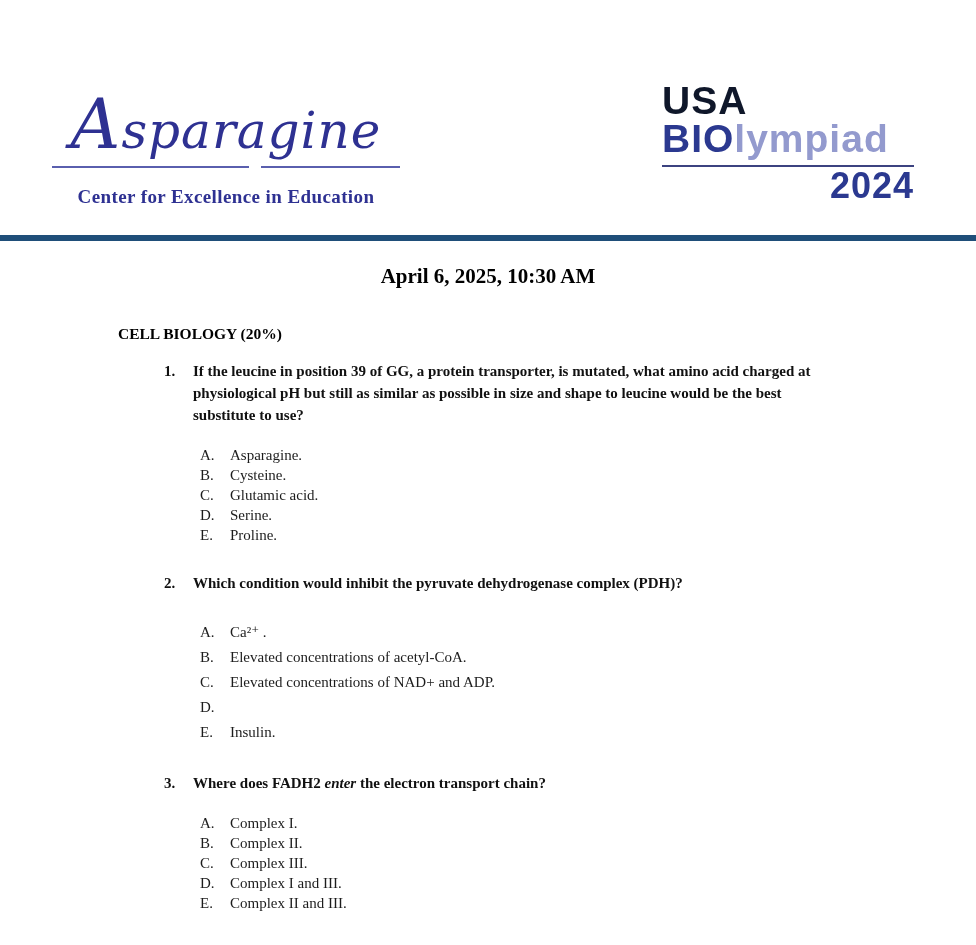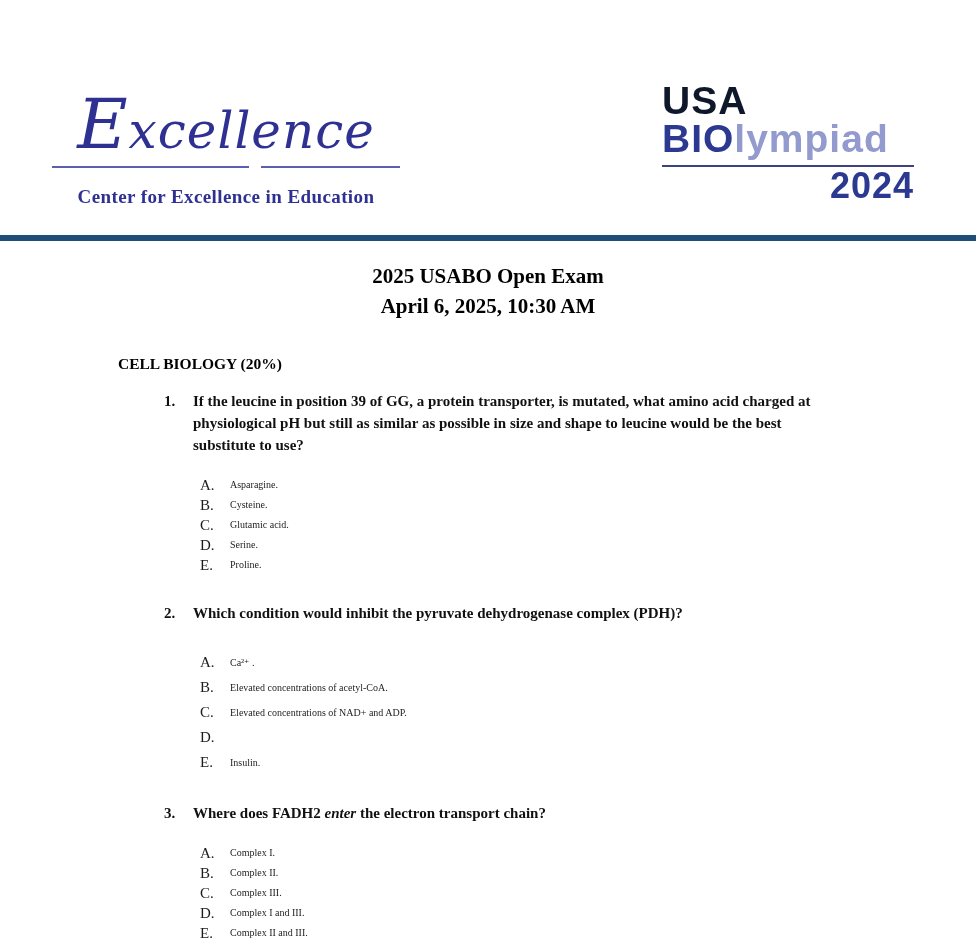--- a/index.html
+++ b/index.html
@@ -106,34 +106,34 @@
   .q-text {
     font-size: 15px;
     font-weight: bold;
     line-height: 22px;
     max-width: 640px;
   }
   .q-text .italic { font-style: italic; }
   .q-options { margin-top: 19px; padding-left: 82px; }
   .option { display: flex; line-height: 20px; }
   .opt-letter { width: 30px; flex: 0 0 30px; font-size: 15px; color: #1c1c1c; }
-  .opt-text { font-size: 10px; color: #1c1c1c; }
+  .opt-text { font-size: 15px; color: #1c1c1c; }
   
   .question:nth-child(2) .q-options { margin-top: 26px; }
   .question:nth-child(2) .option { line-height: 25px; }
 </style>
 </head>
 <body>
 
 <div class="page">
 
   <div class="logo-row">
 
     <div class="cee-logo">
-      <div class="cee-wordmark">Excellence</div>
+      <div class="cee-wordmark">Asparagine</div>
       <div class="cee-underline">
         <span class="seg left"></span>
         <span class="seg right"></span>
       </div>
       <div class="cee-subtitle">Center for Excellence in Education</div>
     </div>
 
     <div class="usabo-logo">
       <div class="usabo-usa">USA</div>
       <div class="usabo-bioline">
@@ -141,21 +141,20 @@
       </div>
       <div class="usabo-underline"></div>
       <div class="usabo-year">2024</div>
     </div>
 
   </div>
 
   <div class="page-divider"></div>
 
   <div class="title-block">
-    <div>2025 USABO Open Exam</div>
     <div>April 6, 2025, 10:30 AM</div>
   </div>
 
   <div class="content">
     <div class="section-title">CELL BIOLOGY (20%)</div>
     <div class="questions">
         <div class="question">
           <div class="q-head">
             <span class="q-num">1.</span>
             <span class="q-text"><span>If the leucine in position 39 of GG, a protein transporter, is mutated, what amino acid charged at physiological pH but still as similar as possible in size and shape to leucine would be the best substitute to use?</span></span>

